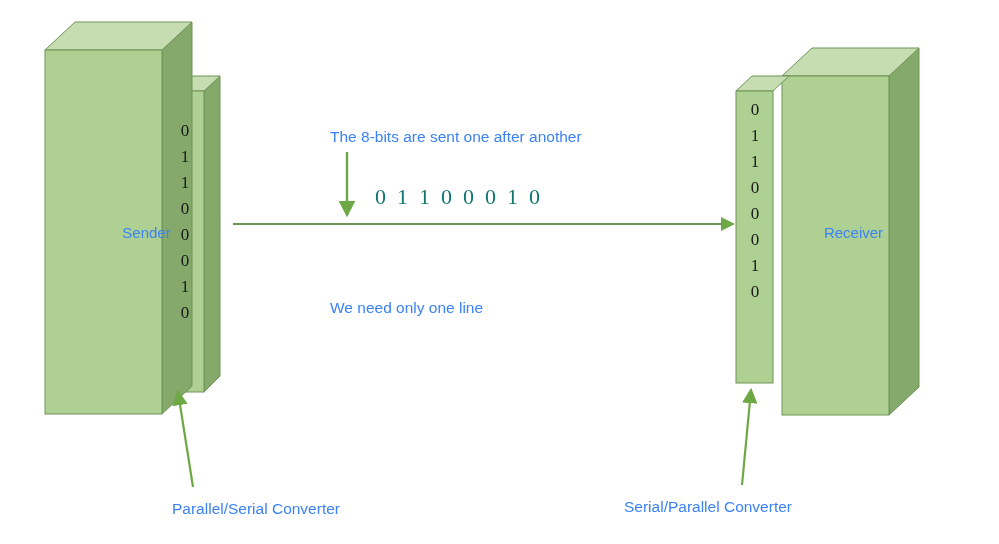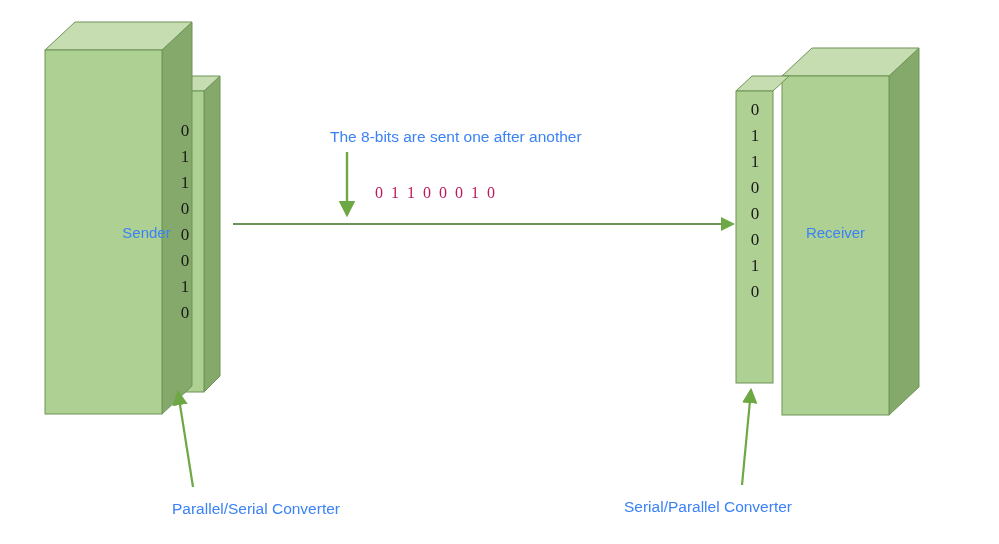--- a/index.html
+++ b/index.html
@@ -45,22 +45,22 @@
     font-size: 17px;
     color: #1a1a1a;
     line-height: 26px;
     text-align: center;
     width: 22px;
   }
   .bitcol div { height: 26px; }
   .serialbits {
     position: absolute;
     font-family: "Liberation Serif", serif;
-    font-size: 16px;
-    color: #be185d;
+    font-size: 22px;
+    color: #0f766e;
     letter-spacing: 0px;
     white-space: pre;
   }
 </style>
 </head>
 <body>
 
 <div id="canvas">
 
   <svg id="diagram-svg" viewBox="0 0 999 544">
@@ -121,35 +121,36 @@
     <div>0</div>
     <div>1</div>
     <div>1</div>
     <div>0</div>
     <div>0</div>
     <div>0</div>
     <div>1</div>
     <div>0</div>
   </div>
 
-  <div class="lbl lbl-box" style="left:782px; top:224px; width:107px; text-align:center;">Receiver</div>
+  <div class="lbl lbl-box" style="left:782px; top:224px; width:107px; text-align:center;padding-left:18px;">Receiver</div>
 
   <div class="bitcol" style="left:744px; top:97px;">
     <div>0</div>
     <div>1</div>
     <div>1</div>
     <div>0</div>
     <div>0</div>
     <div>0</div>
     <div>1</div>
     <div>0</div>
   </div>
 
   <div class="lbl lbl-note" style="left:330px; top:128px;">The 8-bits are sent one after another</div>
 
   <div class="serialbits" style="left:375px; top:184px;">0  1  1  0  0  0  1  0</div>
 
+  <div class="lbl lbl-note" style="left:330px; top:299px;">We need only one line</div>
 
   <div class="lbl lbl-conv" style="left:172px; top:500px;">Parallel/Serial Converter</div>
 
   <div class="lbl lbl-conv" style="left:624px; top:498px;">Serial/Parallel Converter</div>
 
 </div>
 
 </body></html>

